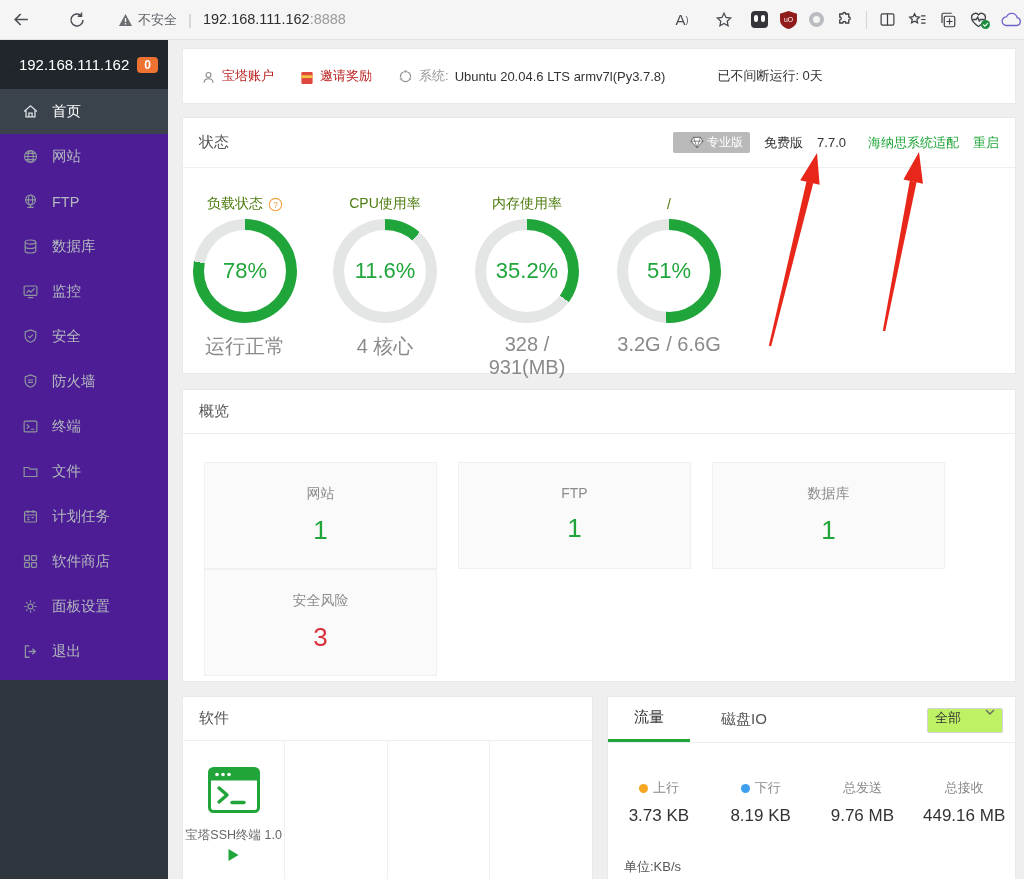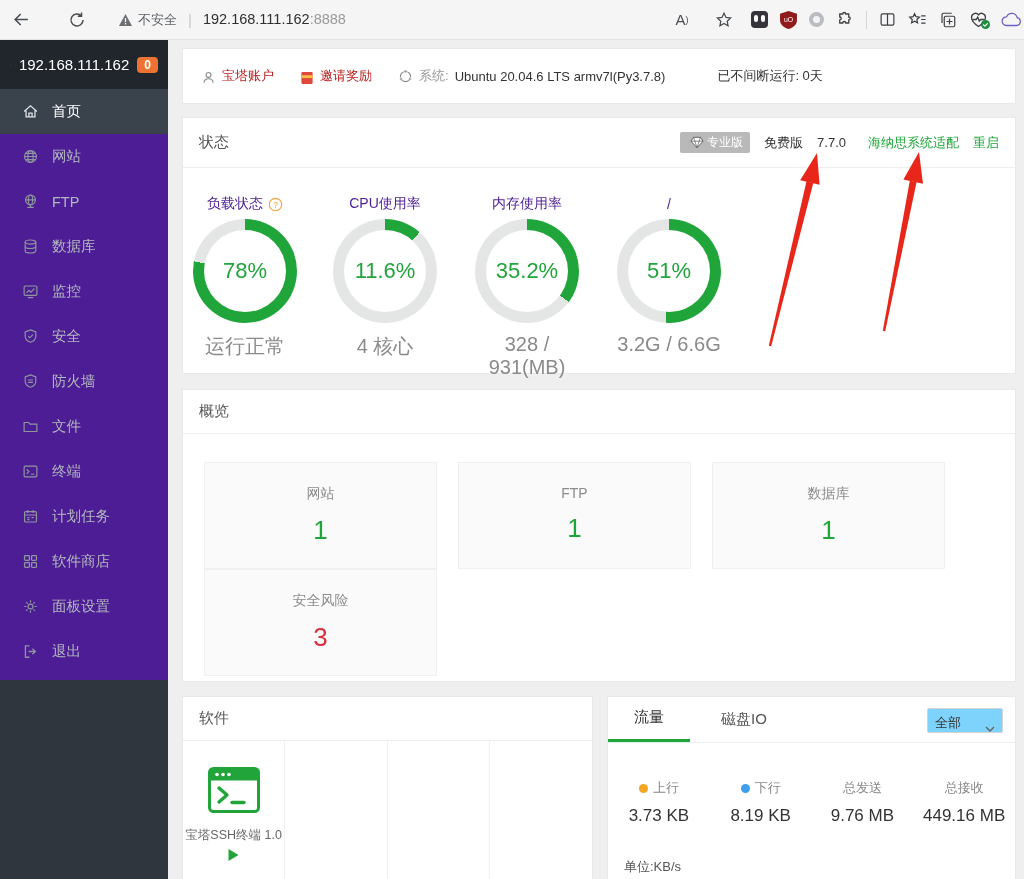--- a/index.html
+++ b/index.html
@@ -48,26 +48,26 @@
   .sys{display:flex;align-items:center;gap:6px}
   .sys .lb{color:#999}
   .uptime{color:#333;margin-left:26px}
 
   .status-card{left:14px;top:77px;width:834px;height:257px}
   .card-title{font-size:15px;color:#555}
   .st-head{height:50px;display:flex;align-items:center;justify-content:space-between;
            padding:0 16px;border-bottom:1px solid #eee}
   .st-right{display:flex;align-items:center;gap:14px;font-size:13px}
   .pro-badge{display:flex;align-items:center;gap:3px;background:#b9b9b9;color:#fff;
-             border-radius:2px;padding:2px 7px 2px 10px;font-size:12px;cursor:pointer}
+             border-radius:2px;padding:2px 7px 2px 17px;font-size:12px;cursor:pointer}
   .glink{color:#20a53a;cursor:pointer;text-decoration:none}
   .ver{color:#333}
 
   .gauge{position:absolute;top:76px;width:124px;text-align:center}
-  .g-label{font-size:14px;color:#4c1d95;height:20px;display:flex;align-items:center;
+  .g-label{font-size:14px;color:#4d7c0f;height:20px;display:flex;align-items:center;
            justify-content:center;gap:5px}
   .ringwrap{margin:5px auto 0;width:104px;height:104px;border-radius:50%;position:relative}
   .hole{position:absolute;inset:11px;background:#fff;border-radius:50%;
         display:flex;align-items:center;justify-content:center}
   .pct{font-size:22px;color:#20a53a}
   .g-sub{margin-top:10px;font-size:20px;color:#8a8a8a}
 
   .overview-card{left:14px;top:349px;width:834px;height:293px}
   .ov-head{height:44px;display:flex;align-items:center;padding:0 16px;border-bottom:1px solid #eee}
   .ov-grid{display:grid;grid-template-columns:repeat(3,233px);column-gap:21px;row-gap:0;
@@ -87,21 +87,21 @@
   .sw-name{margin-top:14px;font-size:12.5px;color:#666;white-space:nowrap}
   .sw-play{margin-top:4px;color:#20a53a;font-size:13px;cursor:pointer}
 
   .traffic-card{left:439px;top:656px;width:409px;height:223px}
   .tr-head{height:46px;display:flex;align-items:flex-end;border-bottom:1px solid #eee;position:relative}
   .tab{height:46px;display:flex;align-items:center;justify-content:center;font-size:15px;
        color:#555;cursor:pointer}
   .tab.active{color:#333;border-bottom:3px solid #20a53a;width:82px}
   .tab.plain{width:108px}
   .t-select{position:absolute;right:12px;top:11px;width:76px;height:25px;border:1px solid #d4d4d4;
-            border-radius:2px;background:#7dd3fc;display:flex;align-items:flex-end;
+            border-radius:2px;background:#bef264;display:flex;align-items:flex-start;
             justify-content:space-between;padding:0 7px;font-size:13px;color:#333;cursor:pointer}
   .t-stats{display:flex;margin-top:36px}
   .t-col{flex:1;text-align:center}
   .t-lb{font-size:13px;color:#888;display:flex;align-items:center;justify-content:center;gap:5px}
   .dot{width:9px;height:9px;border-radius:50%;display:inline-block}
   .t-val{margin-top:9px;font-size:17px;color:#333}
   .t-unit{margin-top:32px;margin-left:16px;font-size:13px;color:#555}
 
   .arrows{position:absolute;inset:0;z-index:40;pointer-events:none}
 </style>
@@ -250,30 +250,30 @@
     </div>
     <div class="m-item">
       <svg class="ic" viewBox="0 0 16 16" fill="none" stroke="currentColor" stroke-width="1.1">
           <path d="M8 1.8l5 1.9v4.1c0 2.9-2.1 4.7-5 5.6-2.9-.9-5-2.7-5-5.6V3.7Z"></path>
           <path d="M5.6 6.6h4.8M5.6 8.8h4.8"></path>
         </svg>
       <span>防火墙</span>
     </div>
     <div class="m-item">
       <svg class="ic" viewBox="0 0 16 16" fill="none" stroke="currentColor" stroke-width="1.1">
-          <path d="M2 4.2h4.2l1.4 1.5H14v7H2Z"></path>
-        </svg>
-      <span>文件</span>
-    </div>
-    <div class="m-item">
-      <svg class="ic" viewBox="0 0 16 16" fill="none" stroke="currentColor" stroke-width="1.1">
           <rect x="2" y="3" width="12" height="10" rx="1"></rect>
           <path d="M4.4 6l2.2 2.1-2.2 2.1M8.4 10.6h3.2"></path>
         </svg>
       <span>终端</span>
+    </div>
+    <div class="m-item">
+      <svg class="ic" viewBox="0 0 16 16" fill="none" stroke="currentColor" stroke-width="1.1">
+          <path d="M2 4.2h4.2l1.4 1.5H14v7H2Z"></path>
+        </svg>
+      <span>文件</span>
     </div>
     <div class="m-item">
       <svg class="ic" viewBox="0 0 16 16" fill="none" stroke="currentColor" stroke-width="1.1">
           <rect x="2.4" y="3.4" width="11.2" height="9.8" rx="1"></rect>
           <path d="M2.4 6.6h11.2M5.4 1.8v3M10.6 1.8v3M5 9h2M9 9h2M5 11h2"></path>
         </svg>
       <span>计划任务</span>
     </div>
     <div class="m-item">
       <svg class="ic" viewBox="0 0 16 16" fill="none" stroke="currentColor" stroke-width="1.2">

